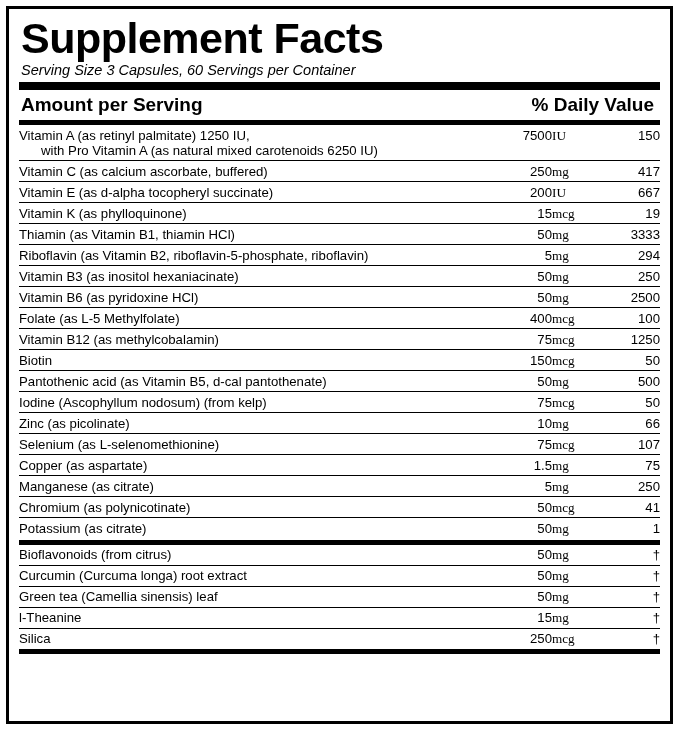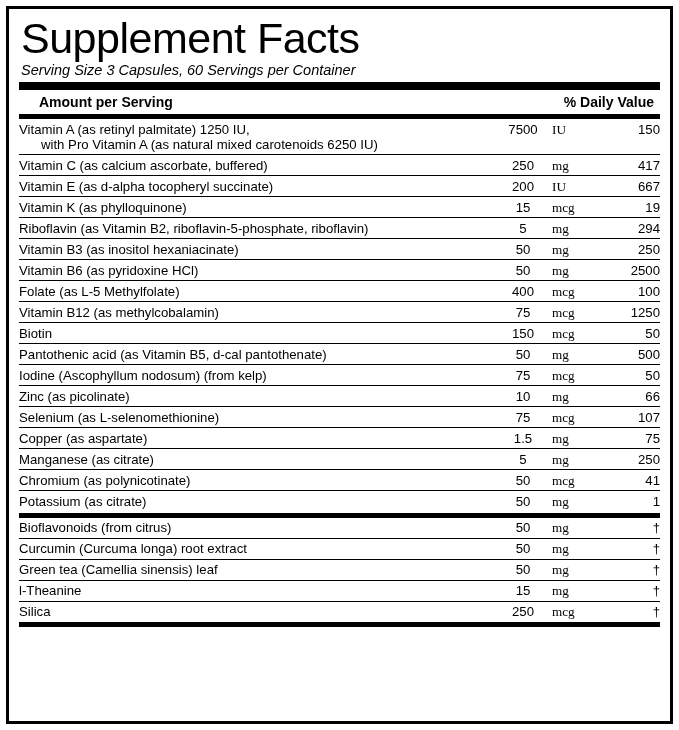--- a/index.html
+++ b/index.html
@@ -25,21 +25,21 @@
     background: #fff;
   }
   .inner {
     position: absolute;
     left: 10px;
     right: 10px;
     top: 6px;
   }
   .title {
     font-size: 43px;
-    font-weight: normal;
+    font-weight: bold;
     letter-spacing: -0.5px;
     line-height: 46px;
     margin: 0 0 1px 2px;
     white-space: nowrap;
   }
   .serving {
     font-size: 14.5px;
     line-height: 17px;
     margin: 0 0 3px 2px;
     font-style: italic;
@@ -48,44 +48,43 @@
     border-top: 8px solid #000;
     margin: 0;
   }
   .rule-med {
     border-top: 5px solid #000;
     margin: 0;
   }
   .hdr {
     display: flex;
     align-items: center;
-    font-size: 14px;
+    font-size: 19px;
     font-weight: bold;
     padding: 4px 2px 4px 2px;
-    margin-left: 18px;
   }
   .hdr .left { flex: 1; }
   .hdr .right { text-align: right; padding-right: 4px; }
 
   table.facts {
     width: 100%;
     border-collapse: collapse;
     font-size: 13.2px;
     table-layout: fixed;
   }
   table.facts td {
     padding: 2.5px 0 2.5px 0;
     vertical-align: top;
     line-height: 15px;
   }
   table.facts tr.row td {
     border-bottom: 1.5px solid #000;
   }
   td.name { padding-left: 3px; }
-  td.amt  { width: 58px;  text-align: center; padding-right: 5px; white-space: nowrap; }
+  td.amt  { width: 58px;  text-align: right; padding-right: 5px; white-space: nowrap; }
   td.unit { width: 40px;  text-align: left;  white-space: nowrap; font-family: Liberation Serif, serif; }
   td.dv   { width: 68px;  text-align: right; padding-right: 10px; white-space: nowrap; }
 
   tr.section-gap td {
     border-bottom: 5px solid #000 !important;
     padding-bottom: 4px;
   }
   tr.last-row td {
     border-bottom: 5px solid #000 !important;
   }
@@ -130,20 +129,26 @@
             <td class="unit">IU</td>
             <td class="dv">667</td>
           </tr>
           <tr class="row">
             <td class="name">Vitamin K (as phylloquinone)</td>
             <td class="amt">15</td>
             <td class="unit">mcg</td>
             <td class="dv">19</td>
           </tr>
           <tr class="row">
+            <td class="name">Thiamin (as Vitamin B1, thiamin HCl)</td>
+            <td class="amt">50</td>
+            <td class="unit">mg</td>
+            <td class="dv">3333</td>
+          </tr>
+          <tr class="row">
             <td class="name">Riboflavin (as Vitamin B2, riboflavin-5-phosphate, riboflavin)</td>
             <td class="amt">5</td>
             <td class="unit">mg</td>
             <td class="dv">294</td>
           </tr>
           <tr class="row">
             <td class="name">Vitamin B3 (as inositol hexaniacinate)</td>
             <td class="amt">50</td>
             <td class="unit">mg</td>
             <td class="dv">250</td>

